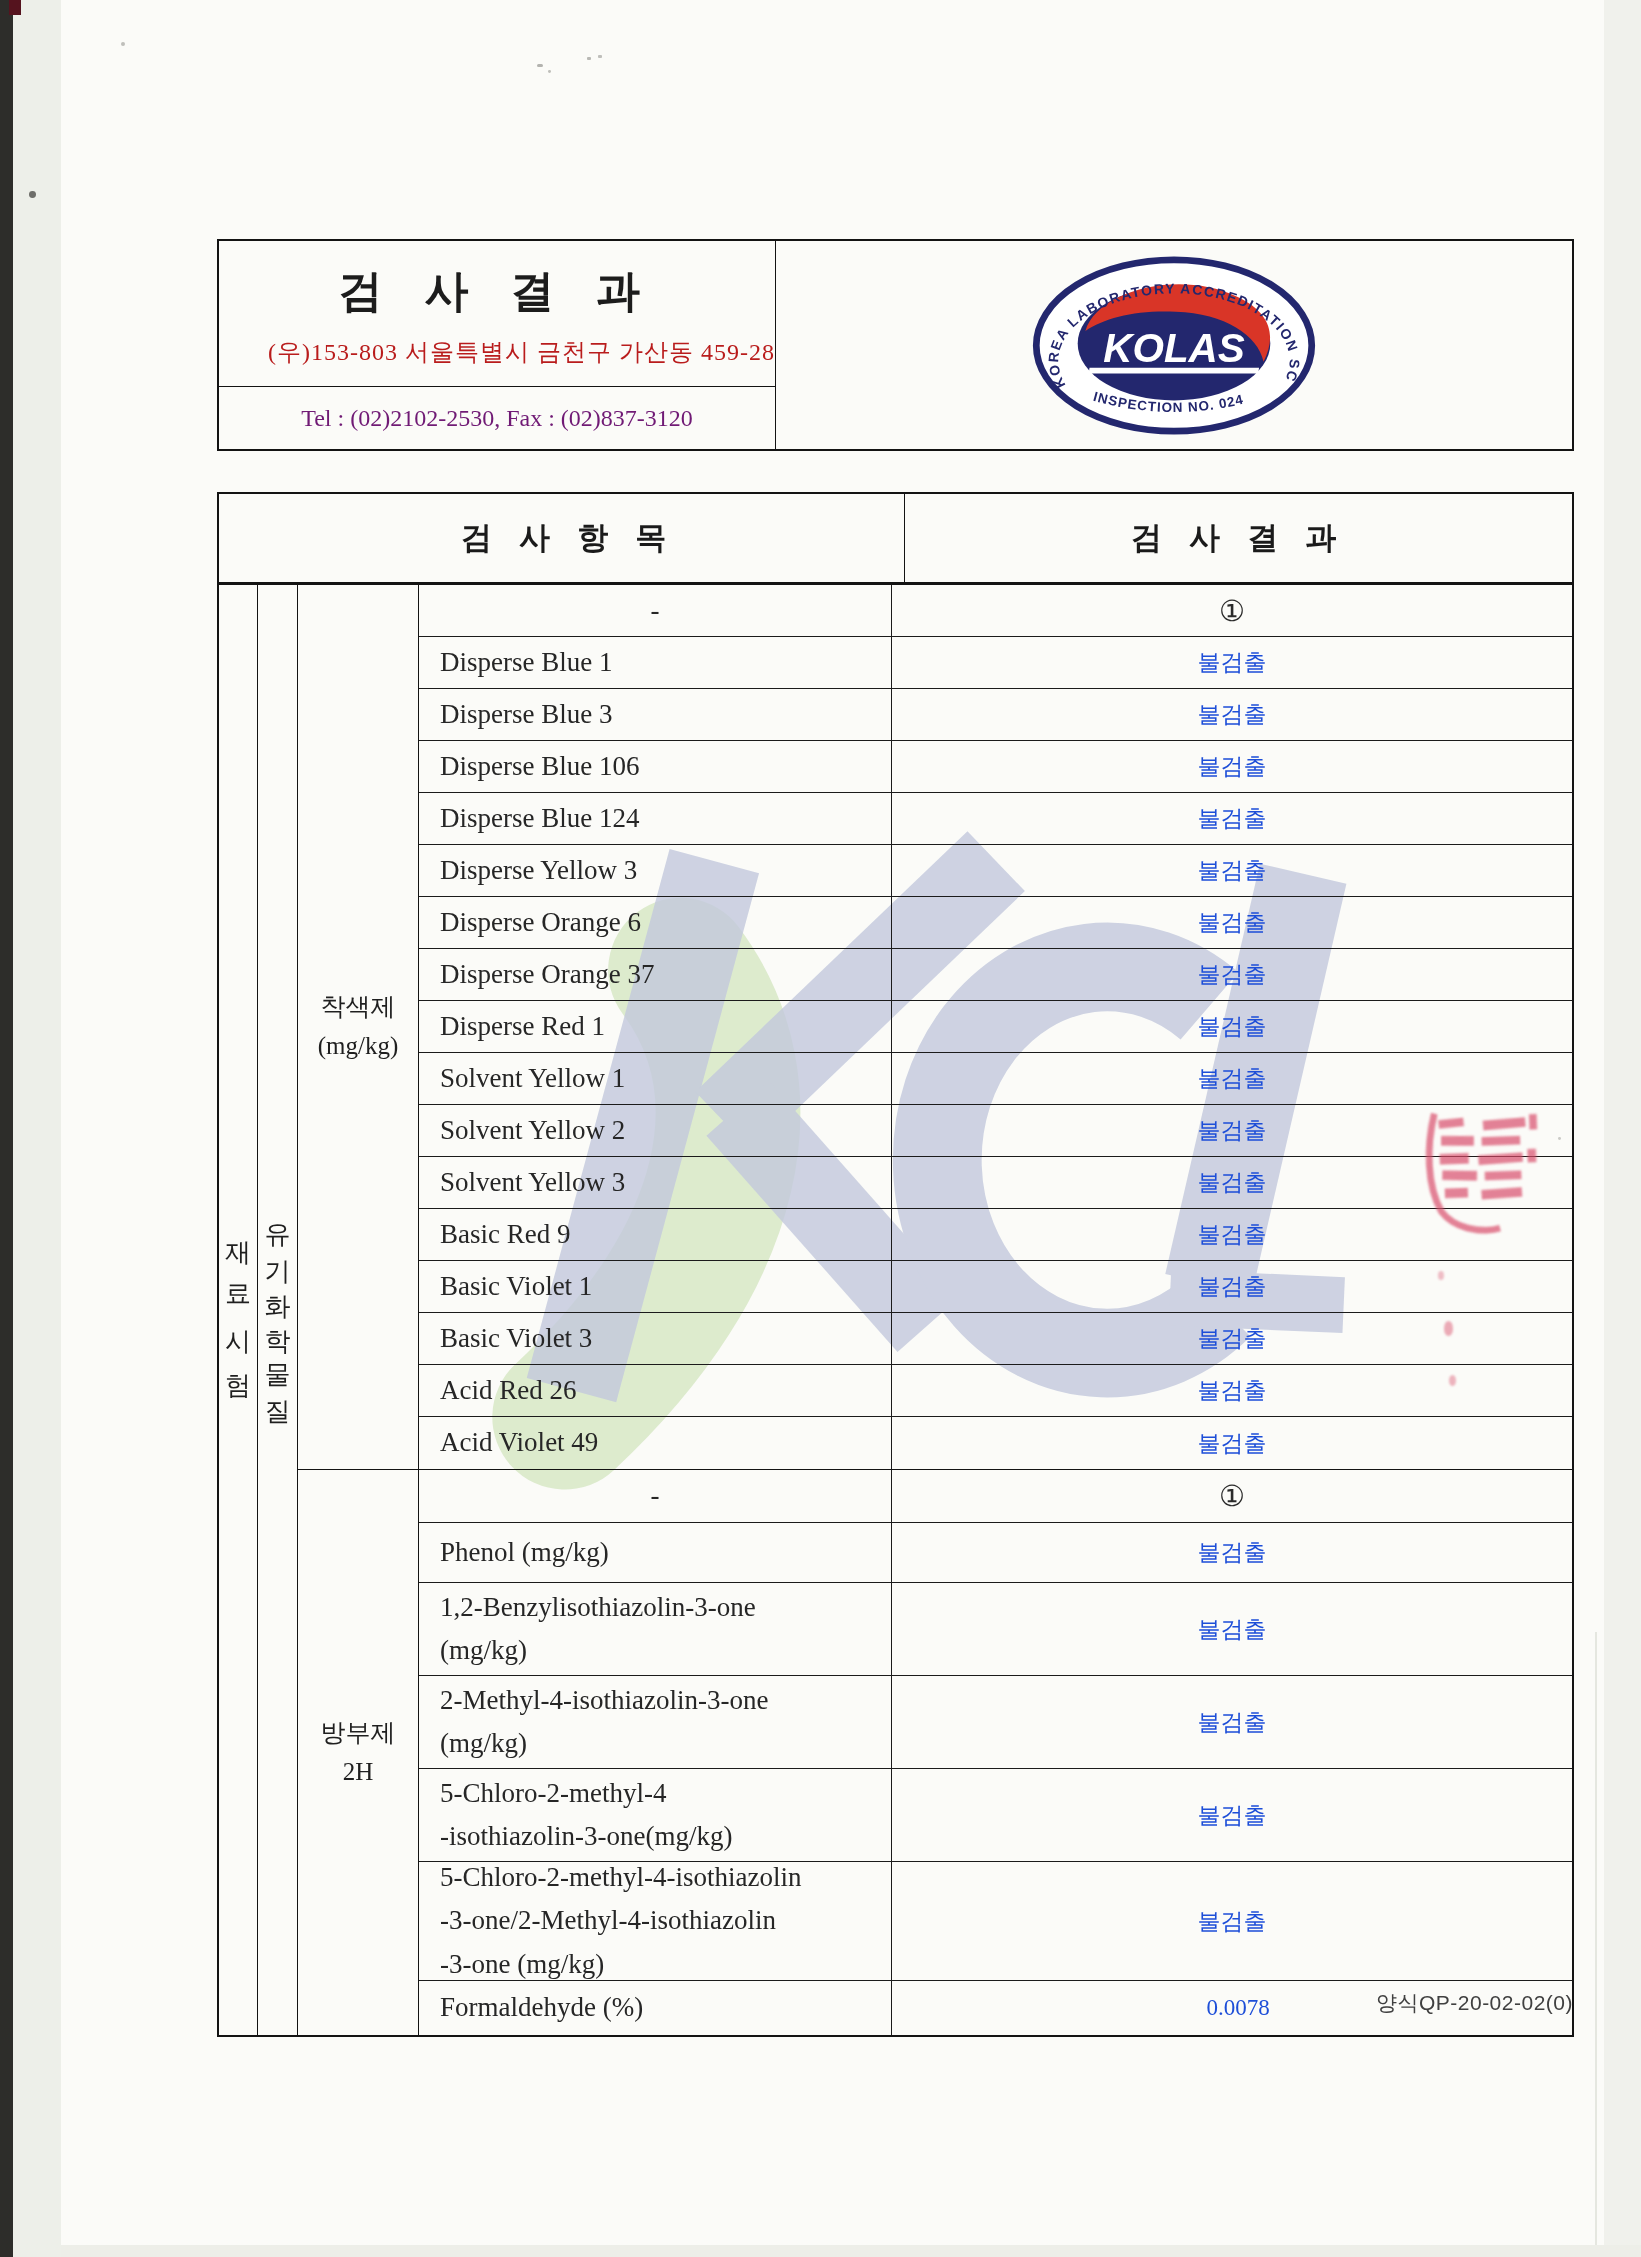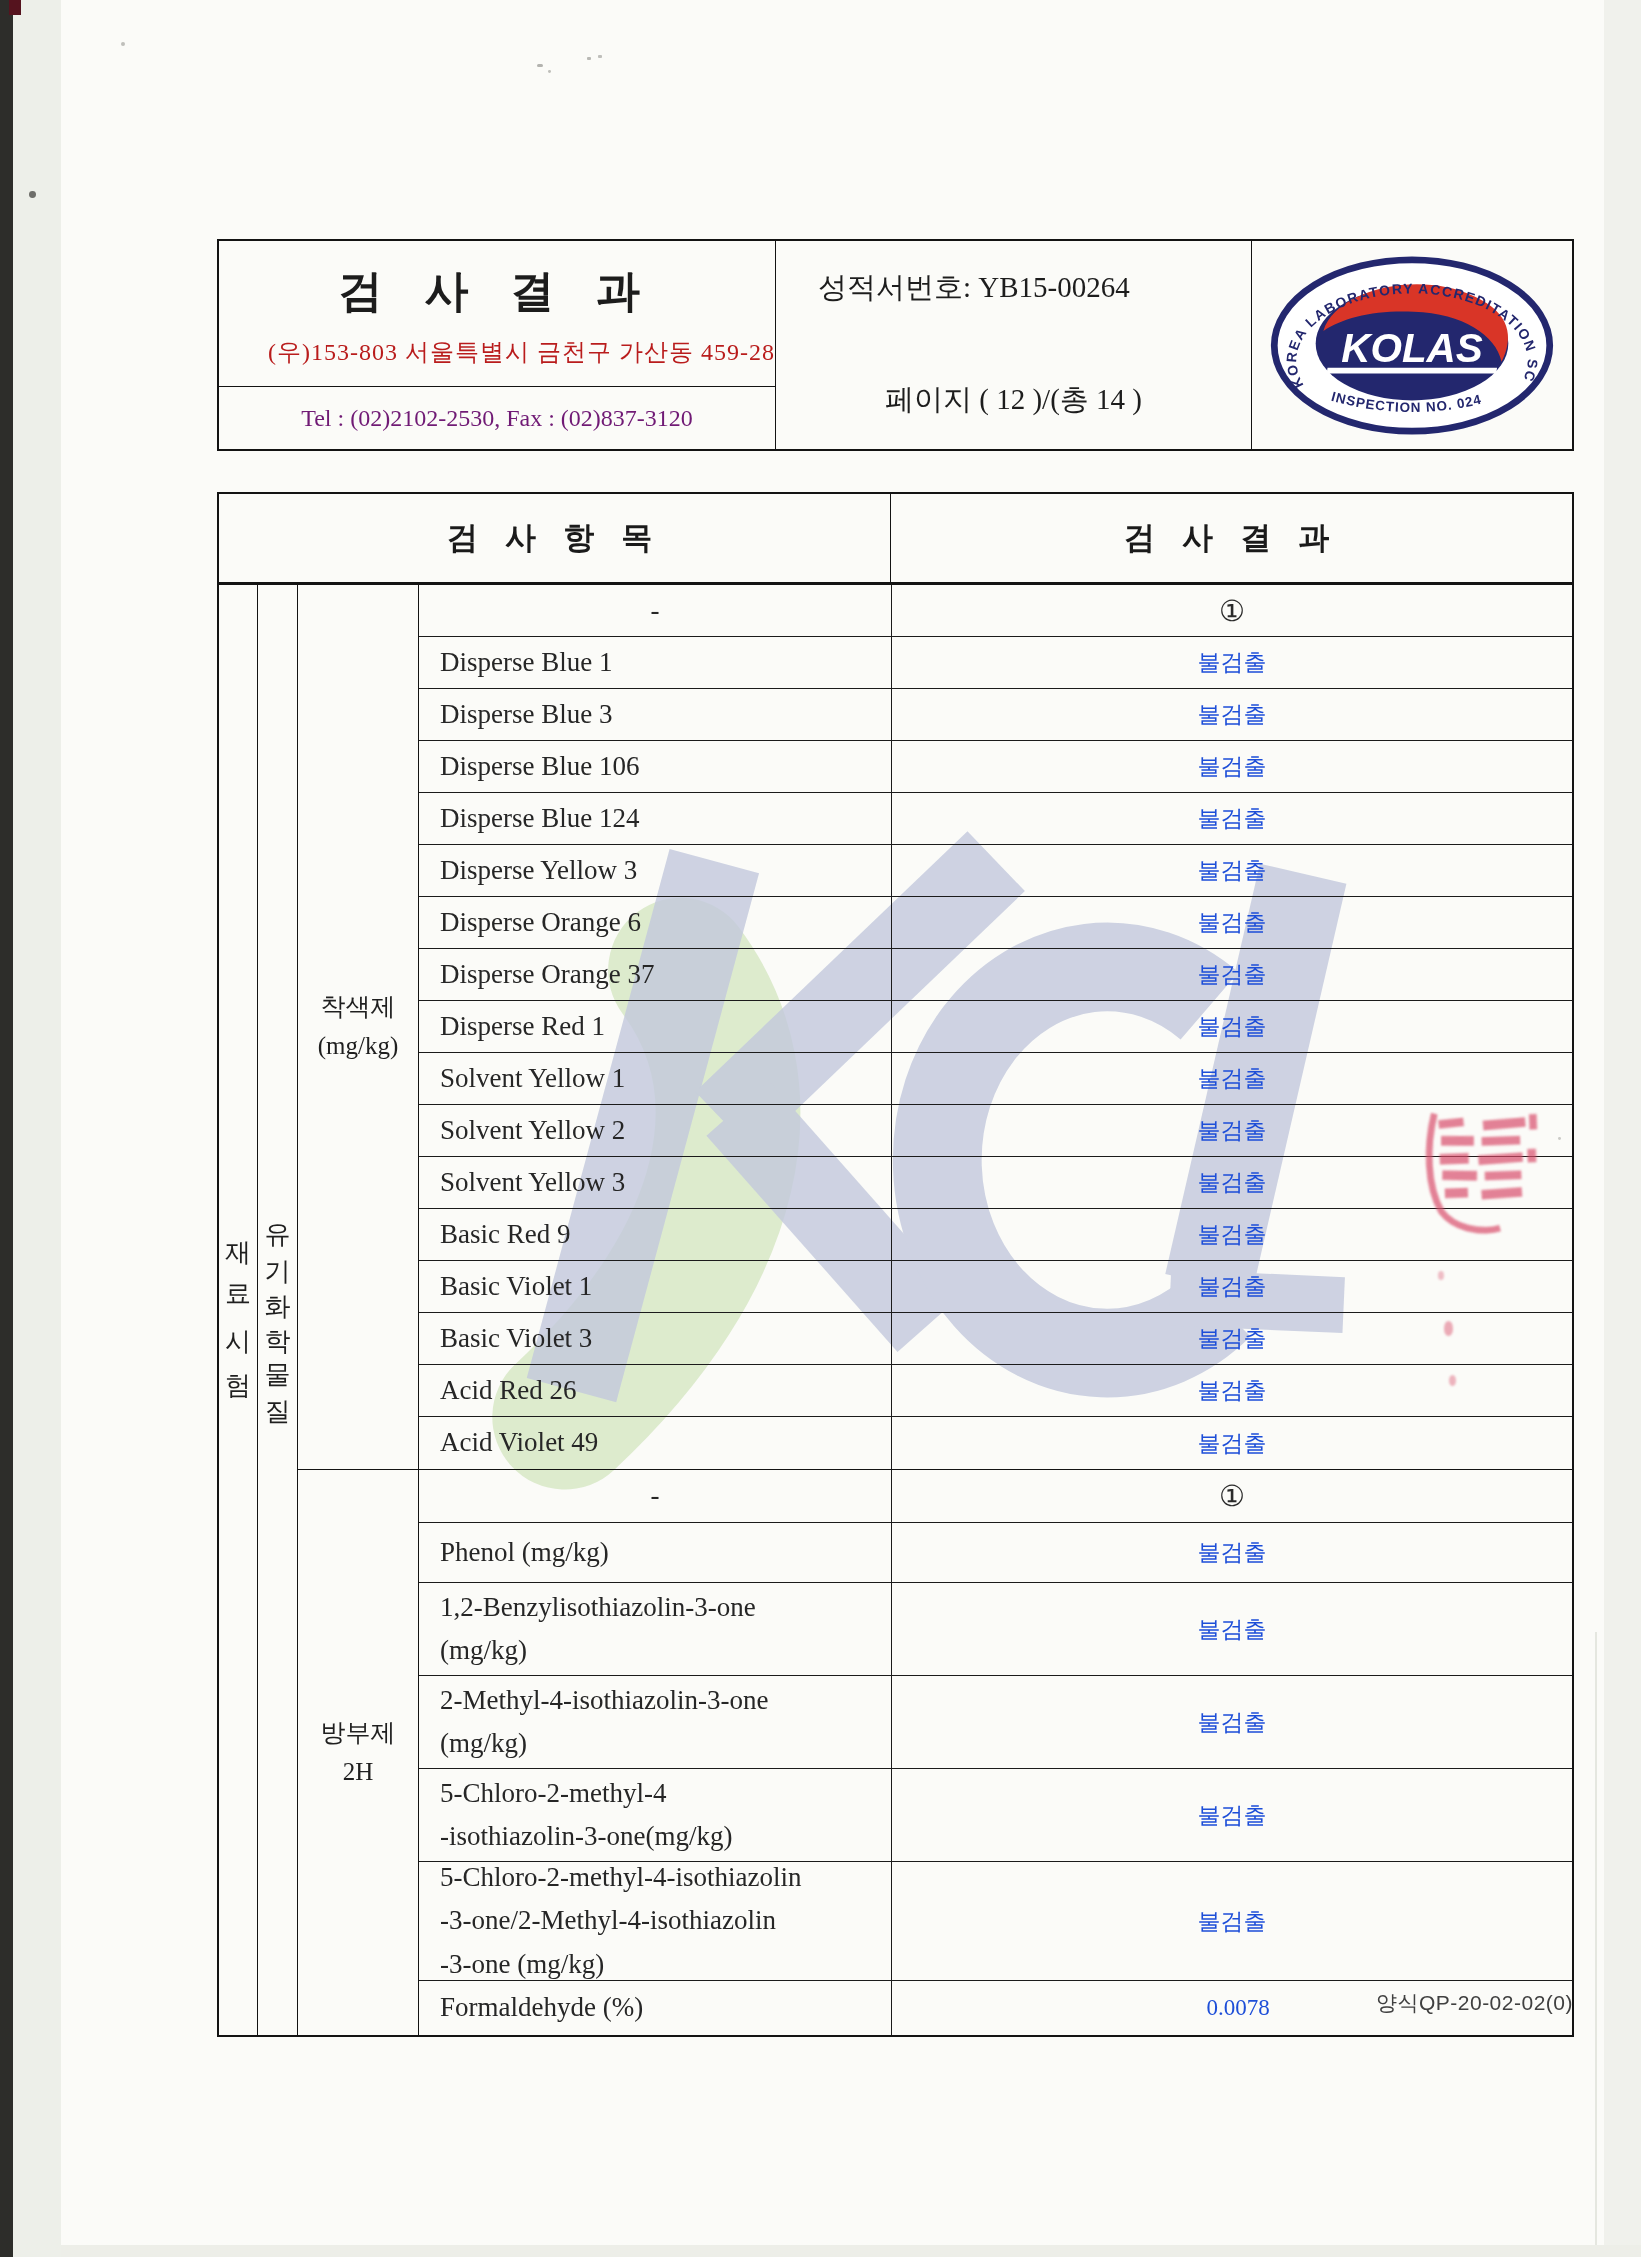--- a/index.html
+++ b/index.html
@@ -31,21 +31,21 @@
              font-size:24px;color:#701a75;}
   .hb-mid{width:476px;border-right:1.9px solid #131313;box-sizing:border-box;display:flex;flex-direction:column;
           justify-content:space-between;padding:27px 0 29px 0;}
   .hb-report{font-size:29px;padding-left:42px;color:#1d1d1d;}
   .hb-page{font-size:29px;text-align:center;color:#1d1d1d;}
   .hb-right{flex:1;display:flex;align-items:center;justify-content:center;text-align:center;}
 
   
   #main-table{position:absolute;left:217px;top:492px;width:1357px;height:1545px;border:2.9px solid #131313;
               box-sizing:border-box;z-index:2;display:flex;flex-direction:column;background:transparent;}
-  .thead{height:91px;border-bottom:3.9px solid #131313;display:flex;box-sizing:border-box;flex:none;}
+  .thead{height:91px;border-bottom:3.9px solid #131313;display:flex;box-sizing:border-box;flex:none;padding-left:14px;}
   .th-item{width:672px;border-right:1.9px solid #131313;box-sizing:border-box;display:flex;align-items:center;justify-content:center;
            font-size:31px;font-weight:bold;letter-spacing:9.7px;color:#1a1a1a;}
   .th-result{flex:1;display:flex;align-items:center;justify-content:center;font-size:31px;font-weight:bold;letter-spacing:9.7px;color:#1a1a1a;}
   .tbody{flex:1;display:flex;}
   .col-cat{width:39px;border-right:1.9px solid #131313;box-sizing:border-box;display:flex;align-items:center;justify-content:center;}
   .col-sub{width:40px;border-right:1.9px solid #131313;box-sizing:border-box;display:flex;align-items:center;justify-content:center;}
   .v-label{writing-mode:vertical-rl;text-orientation:upright;font-size:26px;color:#1f1f1f;letter-spacing:0.7em;}
   .v-tight{letter-spacing:0.35em;}
   .col-rest{flex:1;display:flex;flex-direction:column;}
   .section{display:flex;}
@@ -127,24 +127,20 @@
   <div class="stamp-dot" style="left:1444px;top:1321px;width:8.7px;height:14.5px;opacity:.45"></div>
   <div class="stamp-dot" style="left:1449px;top:1375px;width:6.8px;height:10.6px;opacity:.4"></div>
   <div class="stamp-dot" style="left:1438px;top:1271px;width:5.8px;height:8.7px;opacity:.35"></div>
 
   <div id="header-box">
     <div class="hb-left">
       <div class="hb-title">검 사 결 과</div>
       <div class="hb-addr">(우)153-803 서울특별시 금천구 가산동 459-28</div>
       <div class="hb-telrow">Tel : (02)2102-2530,   Fax : (02)837-3120</div>
     </div>
-    <div class="hb-mid">
-      <div class="hb-report">성적서번호: YB15-00264</div>
-      <div class="hb-page">페이지 ( 12 )/(총 14 )</div>
-    </div>
     <div class="hb-right">
 
       <svg width="290" height="183" viewBox="0 0 300 190">
         <ellipse cx="150" cy="95" rx="143" ry="89" fill="#ffffff" stroke="#23276e" stroke-width="7"></ellipse>
         <ellipse cx="150" cy="93" rx="100" ry="59" fill="#23276e"></ellipse>
         <path d="M58,80 C70,38 155,16 215,44 C252,61 256,86 243,112 C237,84 203,62 152,60 C112,58 78,66 58,80 Z" fill="#d93527"></path>
         <rect x="62" y="118" width="176" height="6" fill="#ffffff" transform="skewX(-8)" transform-origin="150 120"></rect>
         <text x="150" y="112" text-anchor="middle" font-family="Liberation Sans, DejaVu Sans, sans-serif" font-size="42" font-weight="bold" font-style="italic" fill="#ffffff">KOLAS</text>
         <path id="kolasRing" d="M38,136 A120,70 0 1 1 262,136" fill="none"></path>
         <text font-family="Liberation Sans, DejaVu Sans, sans-serif" font-size="14.5" font-weight="bold" fill="#23276e" letter-spacing="1.5">

